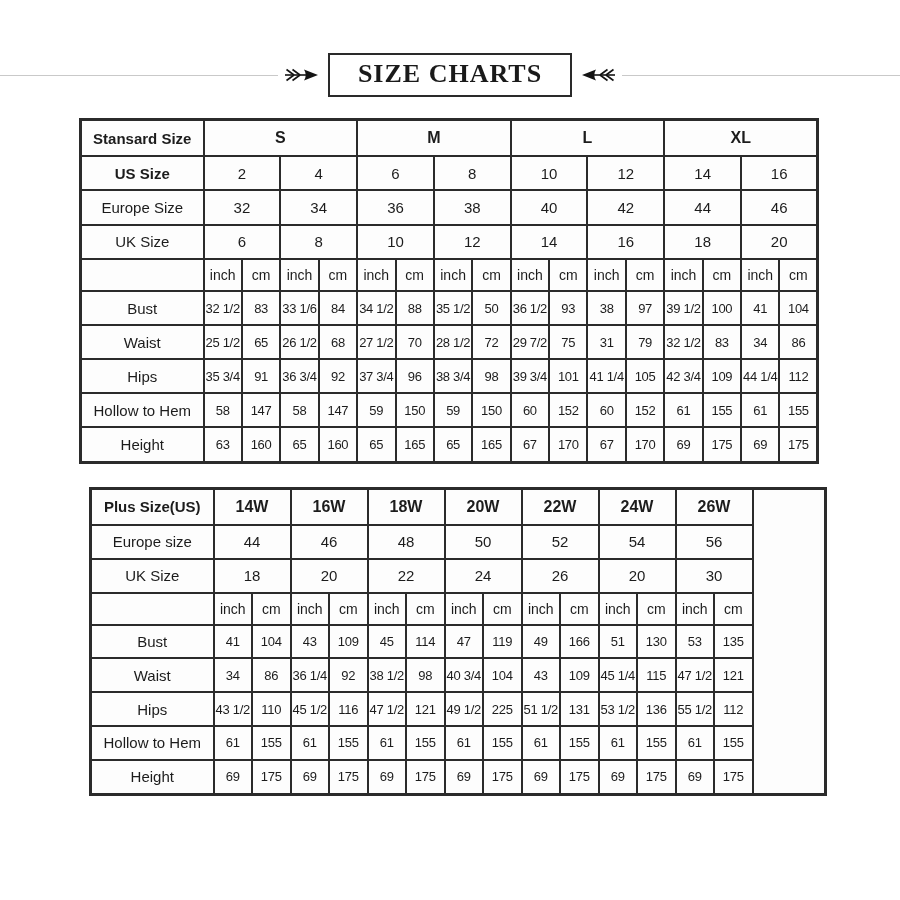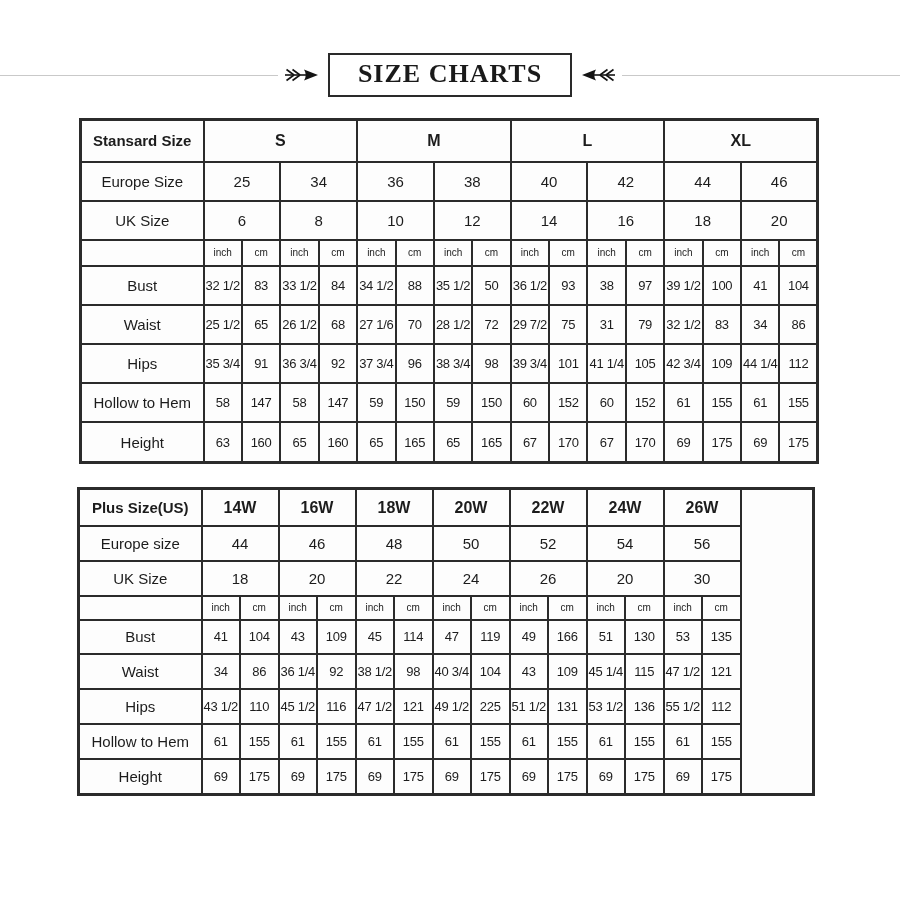--- a/index.html
+++ b/index.html
@@ -20,31 +20,31 @@
     padding:4px 28px 6px 28px; margin:4px 4px;
     font-family:"Liberation Serif", serif; font-size:26px; font-weight:bold;
     letter-spacing:1px; color:#1a1a1a; white-space:nowrap;
   }
   
   table.size-table {
     position:absolute; border-collapse:collapse; table-layout:fixed;
     background:#fff; border:3px solid #2b2b2b;
   }
   #standard-table { left:79px; top:118px; width:737px; height:346px; }
-  #plus-table     { left:77px; top:487px; width:736px; height:309px; }
+  #plus-table     { left:89px; top:487px; width:736px; height:309px; }
   .size-table td, .size-table th {
     border:2px solid #2b2b2b; text-align:center; vertical-align:middle;
     padding:0; font-weight:normal; white-space:nowrap; overflow:hidden;
     font-size:14px; color:#1c1c1c; background:#fdfdfd;
   }
   .size-table .label-cell  { font-size:15px; }
   .size-table .bold        { font-weight:bold; }
   .size-table .group-cell  { font-size:16px; font-weight:bold; }
   .size-table .size-cell   { font-size:15px; }
-  .size-table .unit-cell   { font-size:10px; }
+  .size-table .unit-cell   { font-size:14px; }
   .size-table .data-cell   { font-size:13px; letter-spacing:-0.3px; }
   .size-table .empty-cell  { background:#fdfdfd; }
 </style>
 </head>
 <body>
 
 <div class="page">
 
   <div class="header">
     <div class="hline"></div>
@@ -88,22 +88,33 @@
       </colgroup>
       <tbody>
         <tr>
           <th class="label-cell bold">Stansard Size</th>
           <th class="group-cell" colspan="4">S</th>
           <th class="group-cell" colspan="4">M</th>
           <th class="group-cell" colspan="4">L</th>
           <th class="group-cell" colspan="4">XL</th>
         </tr>
         <tr>
+          <th class="label-cell bold">US Size</th>
+          <td class="size-cell" colspan="2">2</td>
+          <td class="size-cell" colspan="2">4</td>
+          <td class="size-cell" colspan="2">6</td>
+          <td class="size-cell" colspan="2">8</td>
+          <td class="size-cell" colspan="2">10</td>
+          <td class="size-cell" colspan="2">12</td>
+          <td class="size-cell" colspan="2">14</td>
+          <td class="size-cell" colspan="2">16</td>
+        </tr>
+        <tr>
           <th class="label-cell">Europe Size</th>
-          <td class="size-cell" colspan="2">25</td>
+          <td class="size-cell" colspan="2">32</td>
           <td class="size-cell" colspan="2">34</td>
           <td class="size-cell" colspan="2">36</td>
           <td class="size-cell" colspan="2">38</td>
           <td class="size-cell" colspan="2">40</td>
           <td class="size-cell" colspan="2">42</td>
           <td class="size-cell" colspan="2">44</td>
           <td class="size-cell" colspan="2">46</td>
         </tr>
         <tr>
           <th class="label-cell">UK Size</th>
@@ -132,42 +143,42 @@
           <td class="unit-cell">cm</td>
           <td class="unit-cell">inch</td>
           <td class="unit-cell">cm</td>
           <td class="unit-cell">inch</td>
           <td class="unit-cell">cm</td>
         </tr>
         <tr>
           <th class="label-cell">Bust</th>
           <td class="data-cell">32 1/2</td>
           <td class="data-cell">83</td>
-          <td class="data-cell">33 1/2</td>
+          <td class="data-cell">33 1/6</td>
           <td class="data-cell">84</td>
           <td class="data-cell">34 1/2</td>
           <td class="data-cell">88</td>
           <td class="data-cell">35 1/2</td>
           <td class="data-cell">50</td>
           <td class="data-cell">36 1/2</td>
           <td class="data-cell">93</td>
           <td class="data-cell">38</td>
           <td class="data-cell">97</td>
           <td class="data-cell">39 1/2</td>
           <td class="data-cell">100</td>
           <td class="data-cell">41</td>
           <td class="data-cell">104</td>
         </tr>
         <tr>
           <th class="label-cell">Waist</th>
           <td class="data-cell">25 1/2</td>
           <td class="data-cell">65</td>
           <td class="data-cell">26 1/2</td>
           <td class="data-cell">68</td>
-          <td class="data-cell">27 1/6</td>
+          <td class="data-cell">27 1/2</td>
           <td class="data-cell">70</td>
           <td class="data-cell">28 1/2</td>
           <td class="data-cell">72</td>
           <td class="data-cell">29 7/2</td>
           <td class="data-cell">75</td>
           <td class="data-cell">31</td>
           <td class="data-cell">79</td>
           <td class="data-cell">32 1/2</td>
           <td class="data-cell">83</td>
           <td class="data-cell">34</td>

